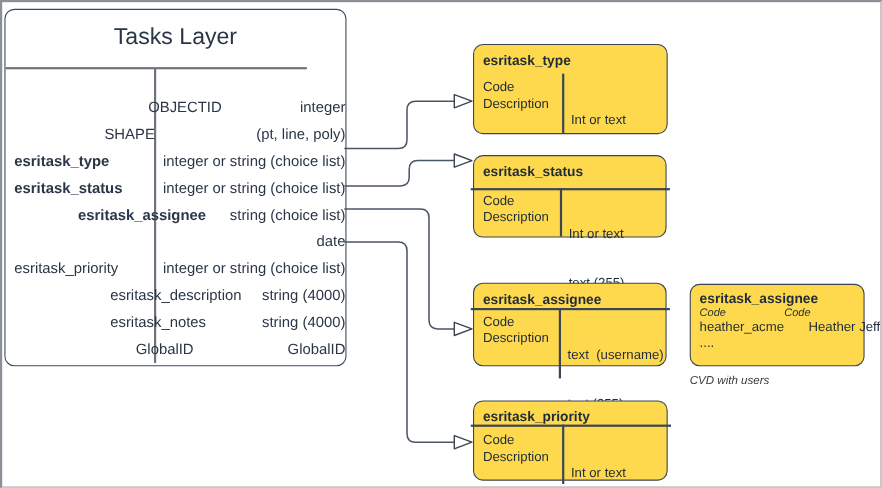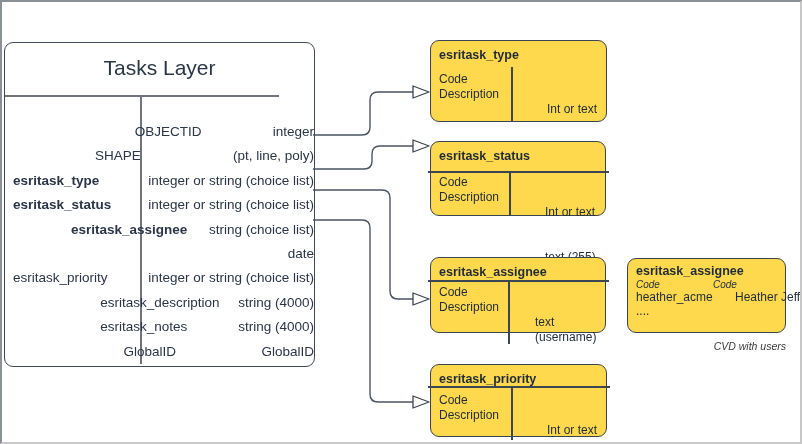--- a/index.html
+++ b/index.html
@@ -6,41 +6,41 @@
   .frame{
     position:relative;width:802px;height:444px;box-sizing:border-box;
     border-style:solid;border-width:2px;
     border-color:#8b9096 #c7c7c7 #c7c7c7 #8b9096;
     background:#ffffff;overflow:hidden;
     font-family:"Liberation Sans",sans-serif;color:#26303d;
   }
   
   .entity{
     position:absolute;left:2px;top:6px;width:311px;height:325px;
-    background:#fff;border:1.4px solid #3e4a59;border-radius:9px;box-sizing:border-box;margin-top:34px;
+    background:#fff;border:1.4px solid #3e4a59;border-radius:9px;box-sizing:border-box;
   }
   .entity-title{height:50px;line-height:50px;text-align:center;font-size:21px;color:#2a3647;}
   .title-rule{position:absolute;left:0;top:52px;width:274px;height:2px;background:#6f747c;}
   .col-rule{position:absolute;left:135px;top:53px;bottom:2px;width:2px;background:#6f747c;}
   .fields{position:absolute;left:0;right:0;top:77px;}
   .frow{display:flex;height:24.4px;line-height:24.4px;font-size:13.5px;color:#2a3647;justify-content:flex-end;}
   .fname{width:130px;padding-left:8px;white-space:nowrap;}
   .ftype{padding-left:8px;white-space:nowrap;}
   .bold{font-weight:bold;}
   
   .ybox{
     position:absolute;background:#ffd94d;border:1.5px solid #3b4652;border-radius:9px;
     box-sizing:border-box;color:#1f2b38;
   }
   .ytitle{font-weight:bold;font-size:12.5px;padding:7px 0 0 8px;white-space:nowrap;}
   .yrule{position:absolute;left:-3px;right:-4px;height:1.5px;background:#3b4652;}
   .ydiv{position:absolute;width:1.5px;background:#3b4652;}
   .ybody{position:absolute;left:0;right:0;display:flex;font-size:12px;line-height:15px;}
   .ycell-l{padding-left:8px;box-sizing:border-box;}
-  .ycell-r{padding-left:8px;white-space:pre-wrap;margin-left:28px;}
+  .ycell-r{padding-left:8px;white-space:pre-wrap;}
   #box1{left:428px;top:38px;width:177px;height:82px;}
   #box1 .ydiv{left:80px;top:26px;bottom:0;}
   #box1 .ybody{top:31px;} #box1 .ycell-l{width:80px;}
   #box2{left:428px;top:139px;width:176px;height:75px;}
   #box2 .yrule{top:29px;}
   #box2 .ydiv{left:78px;top:29px;bottom:0;}
   #box2 .ybody{top:33px;} #box2 .ycell-l{width:78px;}
   #box3{left:428px;top:255px;width:176px;height:76px;}
   #box3 .yrule{top:22px;}
   #box3 .ydiv{left:77px;top:22px;bottom:-12px;}
@@ -49,21 +49,21 @@
   #box4 .yrule{top:21px;}
   #box4 .ydiv{left:80px;top:21px;bottom:-4px;}
   #box4 .ybody{top:28px;} #box4 .ycell-l{width:80px;}
   
   #cvd{left:625px;top:256px;width:159px;height:75px;padding:5px 0 0 8px;}
   .cvd-title{font-weight:bold;font-size:12.5px;line-height:15px;white-space:nowrap;}
   .cvd-hrow{display:flex;font-style:italic;font-size:10px;line-height:12px;}
   .cvd-row{display:flex;font-size:12px;line-height:13.5px;white-space:nowrap;gap:22px;}
   .cvd-c1{width:77px;flex:none;}
   .cvd-caption{
-    position:absolute;left:625px;top:338px;width:159px;text-align:right;
+    position:absolute;left:625px;top:338px;width:159px;text-align:left;
     font-style:italic;font-size:10.5px;color:#3a3a3a;
   }
   
   .wires{position:absolute;left:0;top:0;width:798px;height:440px;pointer-events:none;}
   .wires path.conn{fill:none;stroke:#4a5663;stroke-width:1.4;}
   .wires path.arrow{fill:#ffffff;stroke:#3b4652;stroke-width:1.3;stroke-linejoin:round;}
 </style>
 </head>
 <body>
 

